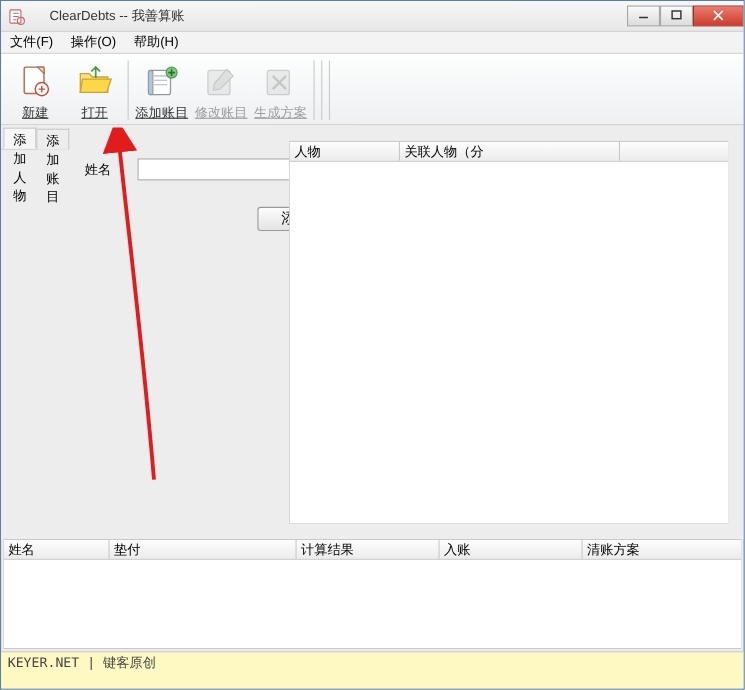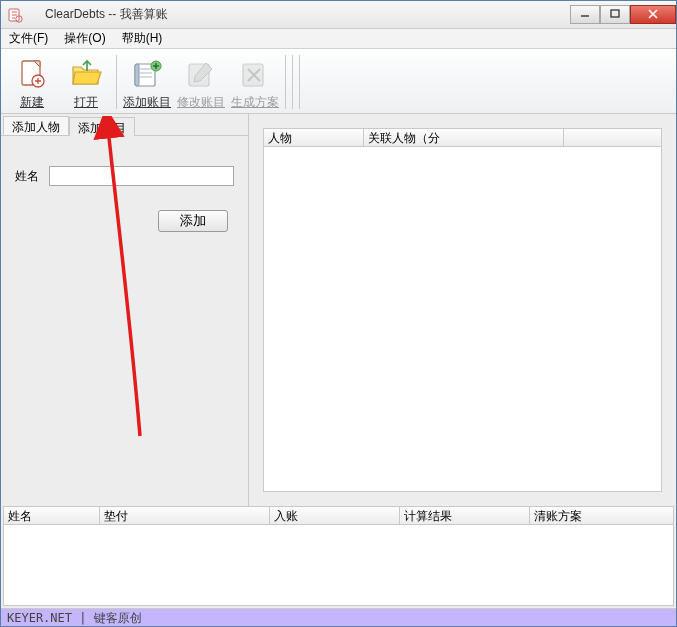--- a/index.html
+++ b/index.html
@@ -89,21 +89,21 @@
   
   .main-area {
     flex: 1;
     display: flex;
     min-height: 0;
     background: #ededed;
   }
   .left-pane {
     width: 248px;
     display: flex;
-    flex-direction: column;
+    flex-direction: row;
     border-right: 1px solid #c9c9c9;
     background: #ededed;
   }
   .right-pane {
     flex: 1;
     display: flex;
     flex-direction: column;
     background: #fff;
     border: 1px solid #c9c9c9;
     margin: 14px;
@@ -190,22 +190,22 @@
   }
   .lower-list {
     flex: 1;
     overflow: auto;
     background: #fff;
   }
   .lower-list-inner { width: 800px; height: 100%; }
 
   
   .status-bar {
-    height: 18px;
-    background: #c4b5fd;
+    height: 34px;
+    background: #fef9c3;
     border-top: 1px solid #c9c9c9;
     padding: 1px 6px;
     font-family: "SimSun", monospace;
     color: #444;
   }
 
   
   ::-webkit-scrollbar { height: 16px; width: 16px; }
   ::-webkit-scrollbar-track { background: #f0f0f0; border: 1px solid #dcdcdc; }
   ::-webkit-scrollbar-thumb { background: #c7c7c7; border: 1px solid #a7a7a7; }
@@ -357,22 +357,22 @@
   </div>
 
 </div>
 
 <div class="lower-panel">
   <div class="lower-list">
     <div class="lower-list-inner">
       <div class="col-headers">
         <div class="col-h" style="width:96px">姓名</div>
         <div class="col-h" style="width:170px">垫付</div>
+        <div class="col-h" style="width:130px">计算结果</div>
         <div class="col-h" style="width:130px">入账</div>
-        <div class="col-h" style="width:130px">计算结果</div>
         <div class="col-h" style="width:260px">清账方案</div>
       </div>
     </div>
   </div>
 </div>
 
 <div class="status-bar">
   <span>KEYER.NET | 键客原创</span>
 </div>
 

